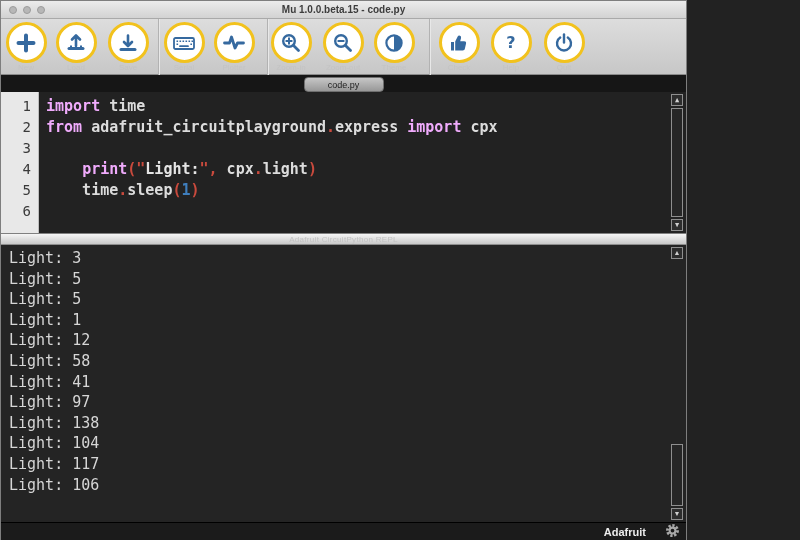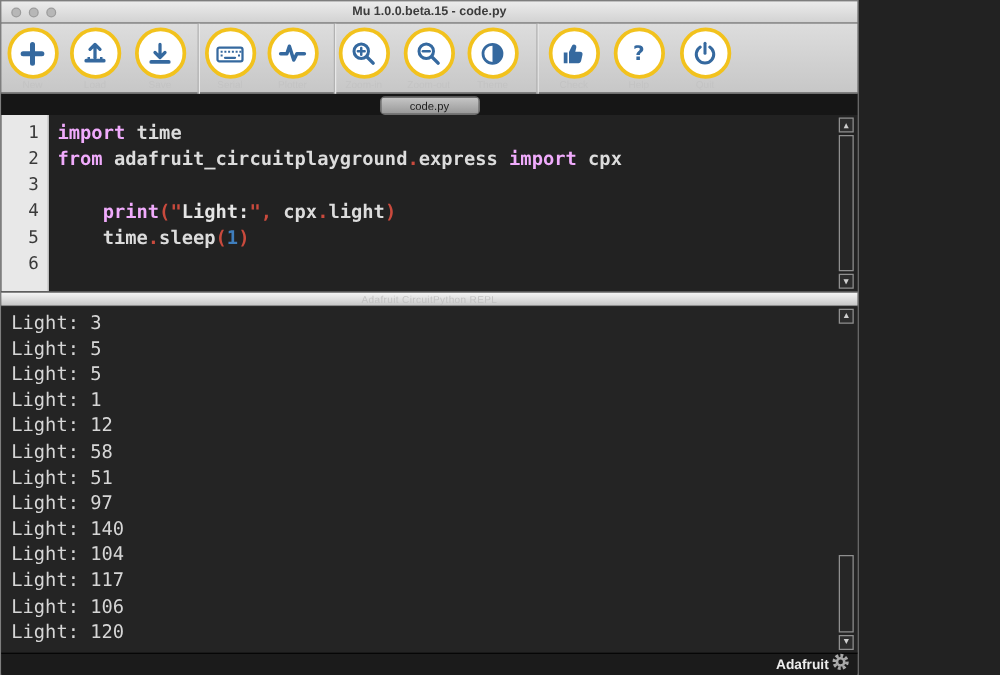--- a/index.html
+++ b/index.html
@@ -59,21 +59,21 @@
               border-bottom:1px solid #8d8d8d; display:flex; align-items:flex-end; justify-content:center; }
   .splitter-label { font-size:8px; color:#c2c2c2; letter-spacing:0.3px; }
 
   
   .console { height:277px; flex:0 0 277px; background:#242424; position:relative; overflow:hidden; }
   .console-inner { padding:3px 20px 0 8px; font-family:"DejaVu Sans Mono","Liberation Mono",monospace; }
   .console-line { height:20.6px; line-height:20.6px; font-size:15px; color:#d6d6d6; white-space:pre; }
 
   
   .statusbar { height:19px; flex:0 0 19px; background:#1b1b1b; border-top:1px solid #000;
-               display:flex; align-items:center; justify-content:flex-end; padding-right:6px; gap:2px; }
+               display:flex; align-items:center; justify-content:flex-end; padding-right:6px; gap:19px; }
   .brand { font-size:11px; font-weight:bold; color:#ededed; }
 </style>
 </head>
 <body>
 
 <div class="window">
 
   <div class="titlebar">
     <div class="traffic">
       <span class="tl-dot"></span>
@@ -255,27 +255,26 @@
   </div>
 
   <div class="console">
     <div class="console-inner" id="console-inner">
         <div class="console-line">Light: 3</div>
         <div class="console-line">Light: 5</div>
         <div class="console-line">Light: 5</div>
         <div class="console-line">Light: 1</div>
         <div class="console-line">Light: 12</div>
         <div class="console-line">Light: 58</div>
-        <div class="console-line">Light: 51</div>
+        <div class="console-line">Light: 41</div>
         <div class="console-line">Light: 97</div>
-        <div class="console-line">Light: 140</div>
+        <div class="console-line">Light: 138</div>
         <div class="console-line">Light: 104</div>
         <div class="console-line">Light: 117</div>
         <div class="console-line">Light: 106</div>
-        <div class="console-line">Light: 120</div>
       </div>
     <div class="vscroll">
       <div class="sb-btn">▲</div>
       <div class="sb-space"></div>
       <div class="sb-thumb" style="height:62px; margin-bottom:2px;"></div>
       <div class="sb-btn">▼</div>
     </div>
   </div>
 
   <div class="statusbar">

